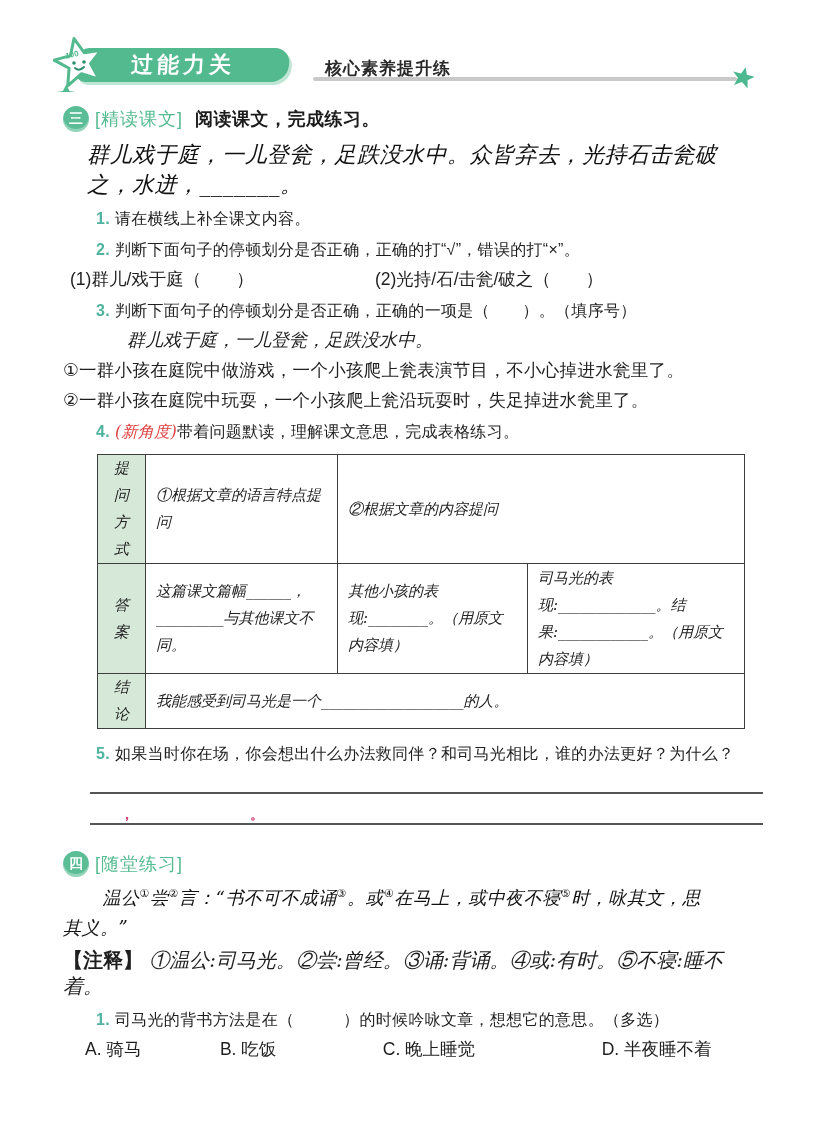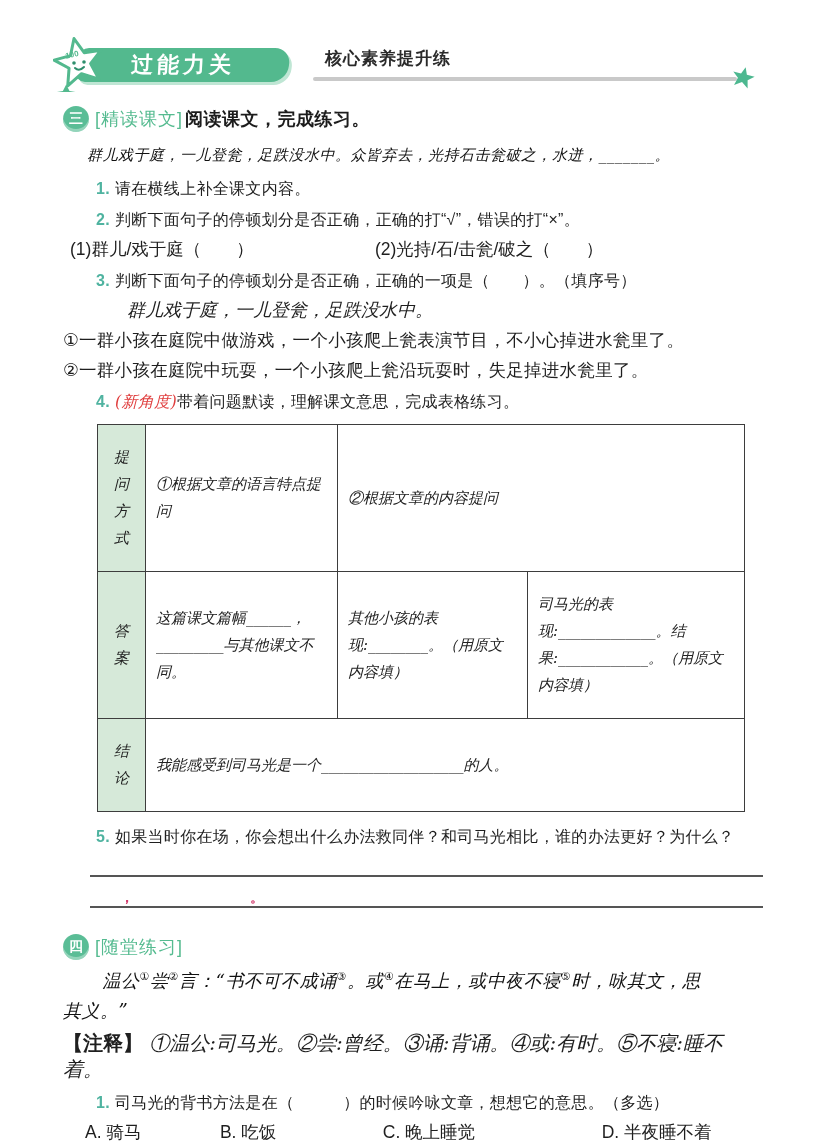--- a/index.html
+++ b/index.html
@@ -15,46 +15,46 @@
     background:#53b98e;border-radius:10px 16px 16px 10px;
     transform:skewX(-7deg);
     box-shadow:3px 3px 0 #bfe6d4;
     display:flex;align-items:center;justify-content:center;
   }
   .badge span{
     transform:skewX(4deg);color:#ffffff;font-weight:bold;font-size:22px;
     letter-spacing:4px;white-space:nowrap;
   }
   .mascot{position:absolute;left:-10px;top:-8px;z-index:2;}
-  .subtitle{position:absolute;left:262px;top:3px;font-size:17px;font-weight:bold;color:#2a2a2a;letter-spacing:1px;}
+  .subtitle{position:absolute;left:262px;top:13px;font-size:17px;font-weight:bold;color:#2a2a2a;letter-spacing:1px;}
   .rule{position:absolute;left:250px;top:33px;width:424px;height:4px;background:#c9c9c9;border-radius:2px;}
   .rule-star{position:absolute;left:668px;top:22px;}
   
   .sec-row{display:flex;align-items:center;margin-top:10px;}
   .sec-circle{
     flex:0 0 auto;width:26px;height:26px;border-radius:50%;background:#5abd96;
     color:#fff;font-size:14px;font-weight:bold;display:flex;align-items:center;justify-content:center;
     margin-right:6px;box-shadow:inset 0 -3px 0 rgba(255,255,255,.35);
   }
-  .sec-tag{color:#55bb90;font-size:18px;letter-spacing:1px;margin-right:2px;}
+  .sec-tag{color:#55bb90;font-size:18px;letter-spacing:1px;margin-right:12px;}
   .sec-title{font-size:18px;font-weight:bold;color:#1c1c1c;letter-spacing:0.5px;}
   
   .kai{font-family:"DejaVu Serif","Liberation Serif",serif;font-style:italic;}
-  .passage{margin:8px 0 0 24px;font-size:15px;line-height:30px;color:#111;letter-spacing:0.5px;}
+  .passage{margin:8px 0 0 24px;font-size:22px;line-height:30px;color:#111;letter-spacing:0.5px;}
   .question{margin-left:33px;font-size:16px;line-height:29px;letter-spacing:0.3px;}
   .qnum{color:#4fb3a0;font-weight:bold;margin-right:5px;}
   .sub-items{margin-left:7px;font-size:17.5px;line-height:30px;}
   .sub-items .item1{display:inline-block;width:300px;}
   .kai-sentence{margin-left:64px;font-size:18px;line-height:30px;}
   .opt-line{font-size:17.5px;line-height:30px;letter-spacing:0.3px;}
   .red{color:#e03e3e;}
   
   table.qa{border-collapse:collapse;margin:8px 0 0 34px;width:648px;table-layout:fixed;
     font-family:"DejaVu Serif","Liberation Serif",serif;font-style:italic;font-size:15px;color:#222;}
-  table.qa td{border:1px solid #3d3d3d;padding:19px 10px;vertical-align:middle;line-height:27px;}
+  table.qa td{border:1px solid #3d3d3d;padding:0 10px;vertical-align:middle;line-height:27px;}
   td.rowhead{background:#d6e9d9;text-align:center;font-size:15px;padding:6px 6px;line-height:24px;}
   tr.r1{height:60px;} tr.r2{height:56px;} tr.r3{height:110px;} tr.r4{height:38px;}
   
   .ans-line{position:relative;margin-left:27px;width:673px;border-bottom:2px solid #555;}
   .ans-line.l1{margin-top:24px;height:0;}
   .ans-line.l2{margin-top:29px;height:0;}
   .ans-mark{position:absolute;top:-17px;font-size:14px;color:#d23b6d;font-weight:bold;}
   .ans-mark.m1{left:30px;}
   .ans-mark.m2{left:160px;}
   

